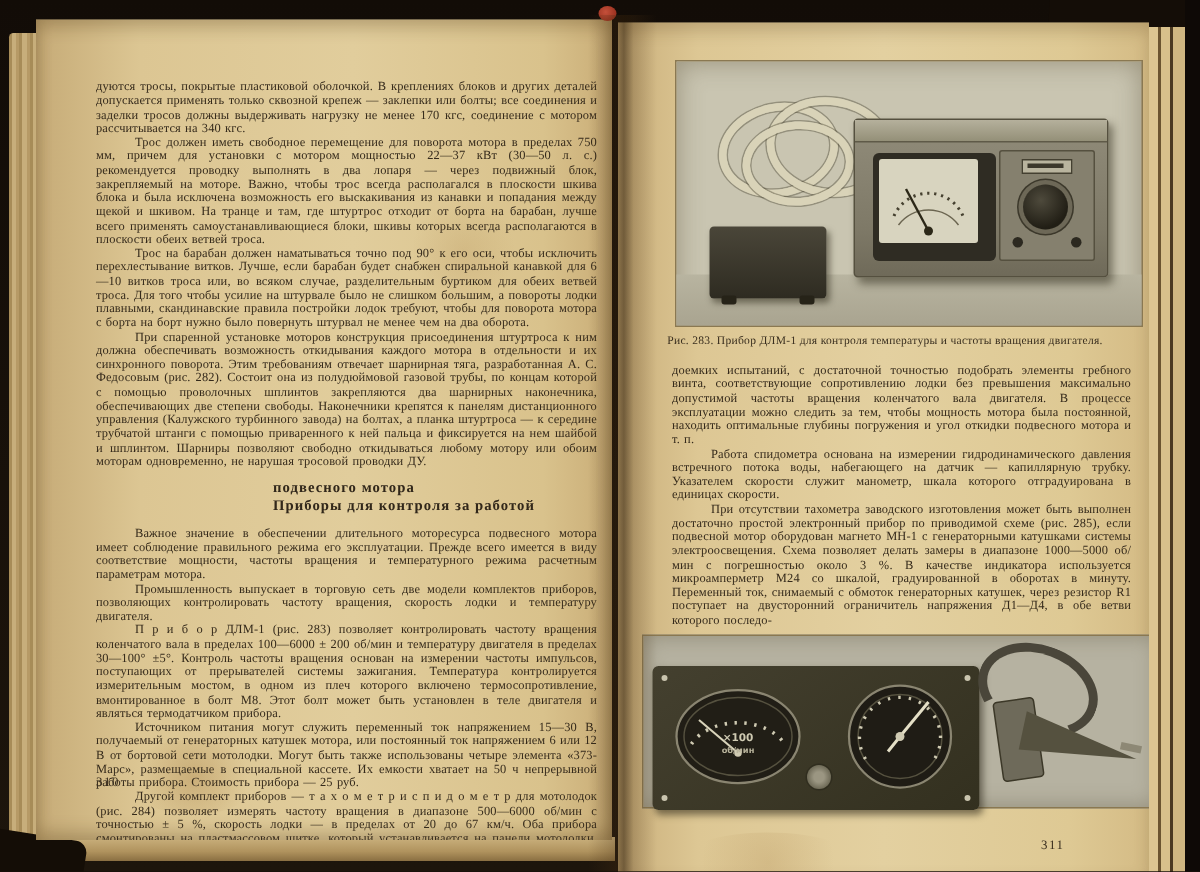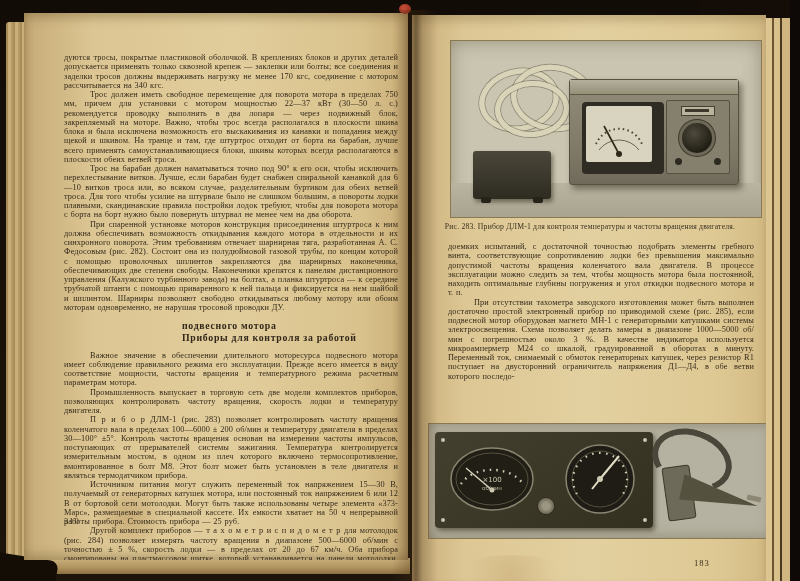--- a/index.html
+++ b/index.html
@@ -84,23 +84,23 @@
     border:1px solid #444031;}
   .ph1-plate::after{content:"";position:absolute;left:3px;top:2px;width:24px;height:3px;background:#3c382b;}
   .ph1-knob{position:absolute;left:15px;top:22px;width:30px;height:30px;border-radius:50%;
     background:radial-gradient(circle at 40% 35%,#4e4a3c,#211e15 70%);
     box-shadow:0 0 0 3px #6d6857,0 0 0 4px #3c382b;}
   .ph1-dot{position:absolute;width:7px;height:7px;border-radius:50%;background:#2c2920;bottom:8px;}
 
   
   .photo2{position:absolute;left:16px;top:408px;width:342px;height:114px;
     background:#b6b2a1;border:1px solid #8a7851;box-shadow:inset 0 0 14px rgba(90,80,55,.4);}
-  .ph2-panel{position:absolute;left:6px;top:8px;width:218px;height:96px;
+  .ph2-panel{position:absolute;left:6px;top:20px;width:218px;height:96px;
     background:linear-gradient(145deg,#44402f,#33301f);border-radius:4px;
-    box-shadow:2px 3px 5px rgba(40,35,20,.55);}
+    box-shadow:2px 3px 5px rgba(40,35,20,.55);font-weight:bold;}
   .screw{position:absolute;width:4px;height:4px;border-radius:50%;background:#c9c4ae;}
   .gauge{position:absolute;}
   .emblem{position:absolute;left:103px;top:66px;width:16px;height:16px;border-radius:50%;
     background:radial-gradient(circle,#9b9682 30%,#6e6a57 70%);box-shadow:0 0 0 1px #24211666;}
   .sensor-cable{position:absolute;left:222px;top:6px;width:70px;height:48px;
     border:6px solid #4a463a;border-radius:50%;border-bottom-color:transparent;transform:rotate(20deg);}
   .sensor-body{position:absolute;left:236px;top:42px;width:26px;height:52px;background:#6e6a5a;
     border:1px solid #3c3828;transform:rotate(-8deg);border-radius:3px;}
   .sensor-wedge{position:absolute;left:252px;top:58px;width:0;height:0;
     border-top:16px solid transparent;border-bottom:10px solid transparent;
@@ -172,20 +172,21 @@
           <div class="ph1-dot" style="left:8px;"></div>
           <div class="ph1-dot" style="right:8px;"></div>
         </div>
       </div>
     </div>
 
     <div class="caption cap283">Рис. 283. Прибор ДЛМ-1 для контроля температуры и частоты вращения двигателя.</div>
 
     <div class="col">
       <p class="body">доемких испытаний, с достаточной точностью подобрать элементы гребного винта, соответствующие сопротивлению лодки без превышения максимально допустимой частоты вращения коленчатого вала двигателя. В процессе эксплуатации можно следить за тем, чтобы мощность мотора была постоянной, находить оптимальные глубины погружения и угол откидки подвесного мотора и т. п.</p>
+      <p class="body ind">Работа спидометра основана на измерении гидродинамического давления встречного потока воды, набегающего на датчик — капиллярную трубку. Указателем скорости служит манометр, шкала которого отградуирована в единицах скорости.</p>
       <p class="body ind">При отсутствии тахометра заводского изготовления может быть выполнен достаточно простой электронный прибор по приводимой схеме (рис. 285), если подвесной мотор оборудован магнето МН-1 с генераторными катушками системы электроосвещения. Схема позволяет делать замеры в диапазоне 1000—5000 об/мин с погрешностью около 3 %. В качестве индикатора используется микроамперметр М24 со шкалой, градуированной в оборотах в минуту. Переменный ток, снимаемый с обмоток генераторных катушек, через резистор R1 поступает на двусторонний ограничитель напряжения Д1—Д4, в обе ветви которого последо-</p>
     </div>
 
     <div class="photo2">
       <div class="ph2-panel">
         <div class="screw" style="left:6px;top:6px;"></div>
         <div class="screw" style="right:6px;top:6px;"></div>
         <div class="screw" style="left:6px;bottom:6px;"></div>
         <div class="screw" style="right:6px;bottom:6px;"></div>
 
@@ -214,18 +215,18 @@
 
         <div class="emblem"></div>
       </div>
 
       <div class="sensor-cable"></div>
       <div class="sensor-body"></div>
       <div class="sensor-wedge"></div>
       <div class="sensor-tip"></div>
     </div>
 
-    <div class="pagenum num311">183</div>
+    <div class="pagenum num311">311</div>
   </div>
 
   <div class="gutter"></div>
   <div class="red-mark"></div>
 </div>
 
 </body></html>

